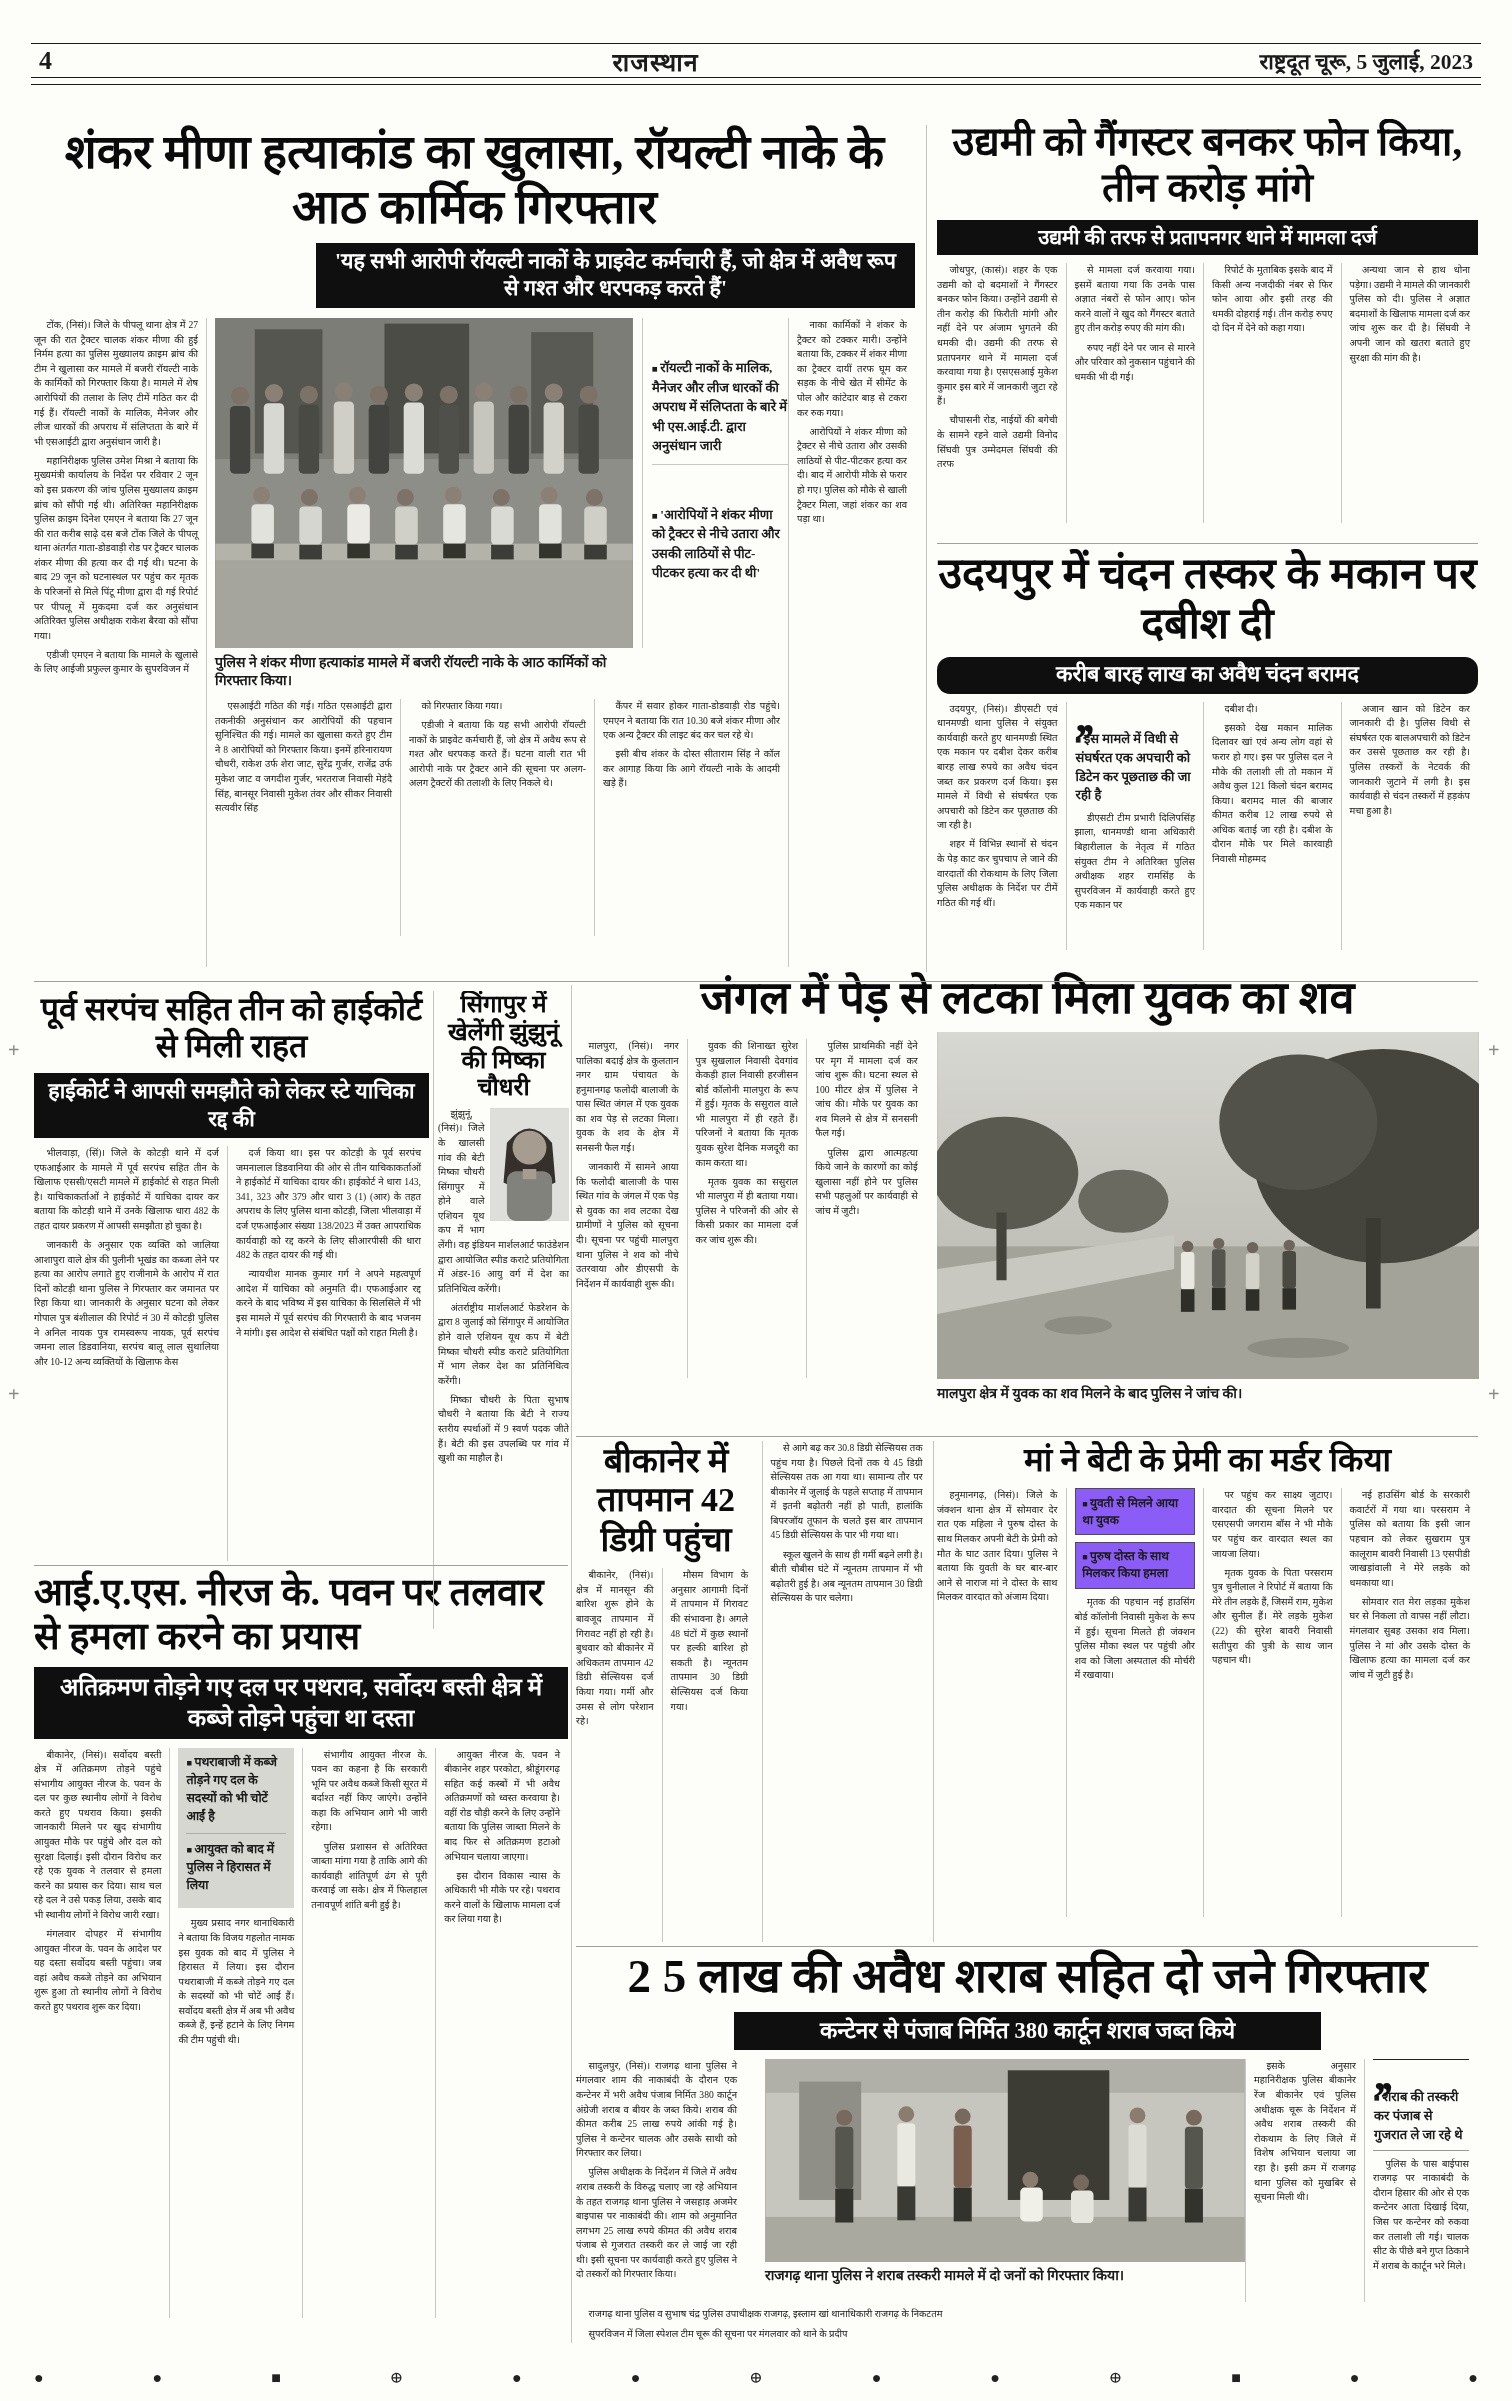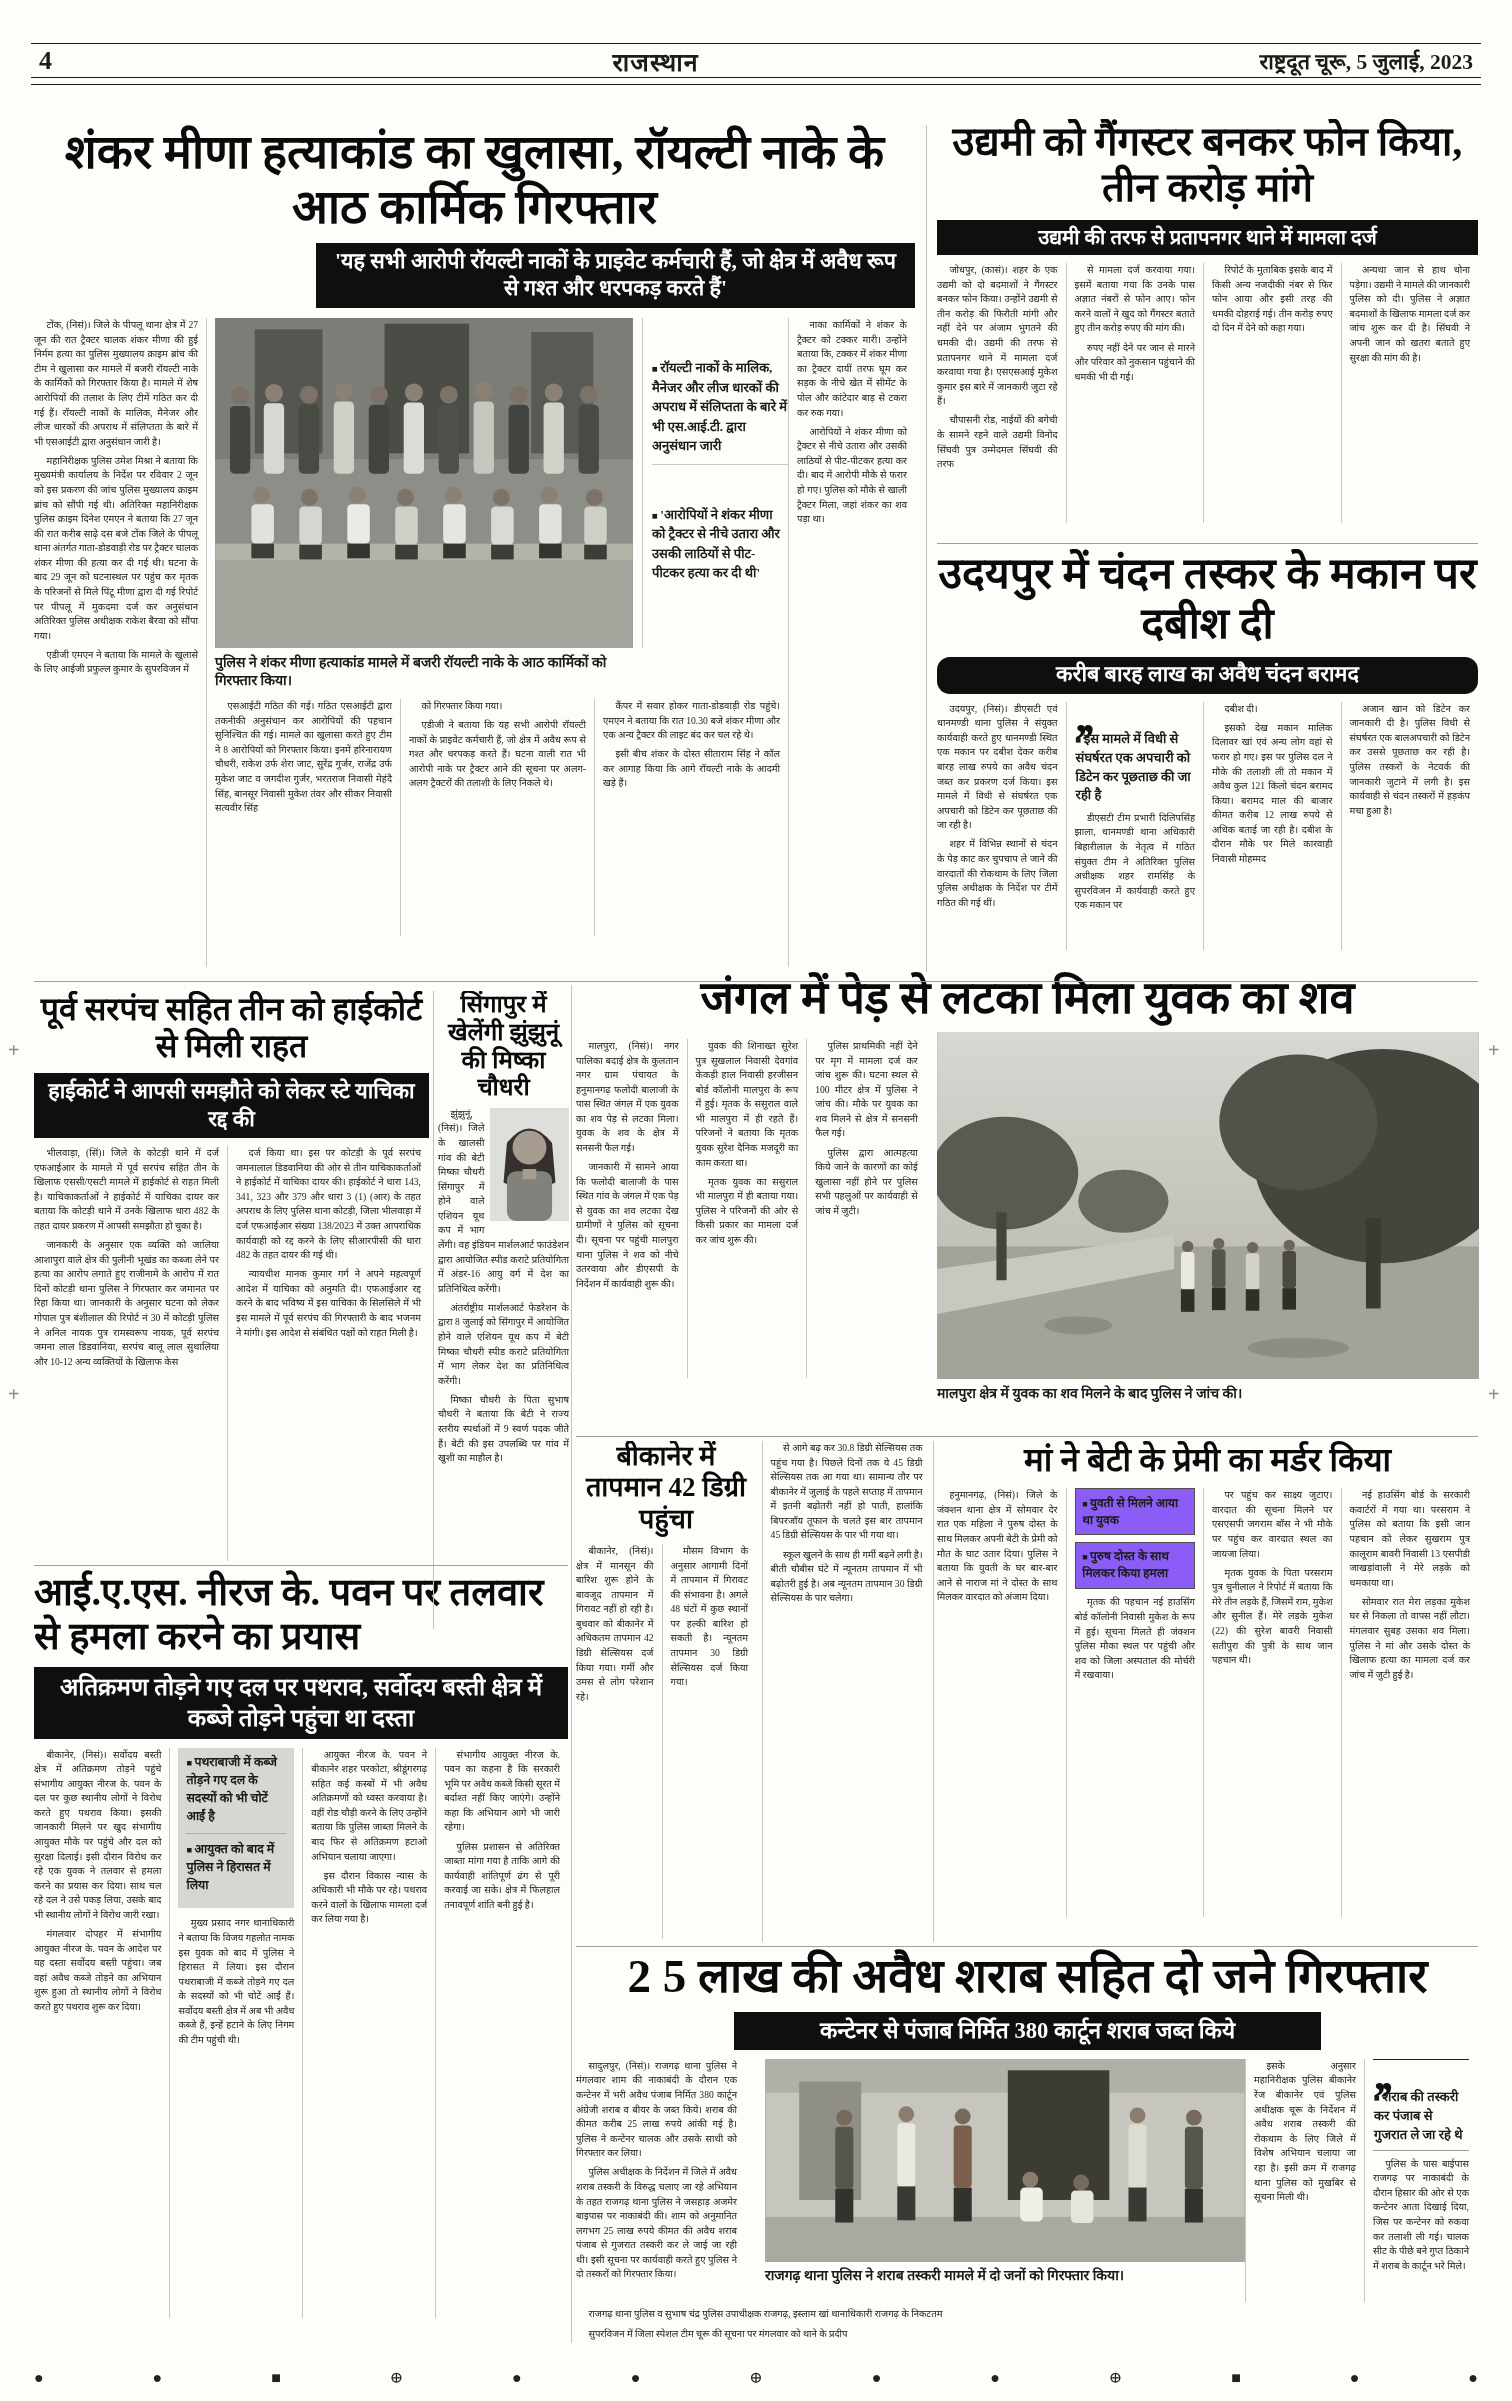--- a/index.html
+++ b/index.html
@@ -351,21 +351,21 @@
           </svg>
         </figure>
         <div class="caption">मालपुरा क्षेत्र में युवक का शव मिलने के बाद पुलिस ने जांच की।</div>
       </div>
     </div>
   </section>
 
   <section style="left:576px; top:1441px; width:355px; height:501px;">
     <div style="display:flex; height:100%;">
       <div style="width:180px;">
-        <div class="headline" style="font-size:27px;">बीकानेर में तापमान 42 डिग्री पहुंचा</div>
+        <div class="headline" style="font-size:34px;">बीकानेर में तापमान 42 डिग्री पहुंचा</div>
         <div class="cols" style="margin-top:9px; height:395px;">
           <div class="col" style="flex:1;">
               <p class="para">बीकानेर, (निसं)। क्षेत्र में मानसून की बारिश शुरू होने के बावजूद तापमान में गिरावट नहीं हो रही है। बुधवार को बीकानेर में अधिकतम तापमान 42 डिग्री सेल्सियस दर्ज किया गया। गर्मी और उमस से लोग परेशान रहे।</p>
             </div>
           <div class="col" style="flex:1;">
               <p class="para">मौसम विभाग के अनुसार आगामी दिनों में तापमान में गिरावट की संभावना है। अगले 48 घंटों में कुछ स्थानों पर हल्की बारिश हो सकती है। न्यूनतम तापमान 30 डिग्री सेल्सियस दर्ज किया गया।</p>
             </div>
         </div>
       </div>
       <div class="col" style="width:169px; margin-left:5.6px;">
@@ -412,26 +412,26 @@
       <div class="col" style="flex:1;">
         <div class="greybox">
             <p class="para">पथराबाजी में कब्जे तोड़ने गए दल के सदस्यों को भी चोटें आईं है</p>
             <p class="para">आयुक्त को बाद में पुलिस ने हिरासत में लिया</p>
           </div>
         <div>
             <p class="para">मुख्य प्रसाद नगर थानाधिकारी ने बताया कि विजय गहलोत नामक इस युवक को बाद में पुलिस ने हिरासत में लिया। इस दौरान पथराबाजी में कब्जे तोड़ने गए दल के सदस्यों को भी चोटें आईं हैं। सर्वोदय बस्ती क्षेत्र में अब भी अवैध कब्जे हैं, इन्हें हटाने के लिए निगम की टीम पहुंची थी।</p>
           </div>
       </div>
       <div class="col" style="flex:1;">
+          <p class="para">संभागीय आयुक्त नीरज के. पवन का कहना है कि सरकारी भूमि पर अवैध कब्जे किसी सूरत में बर्दाश्त नहीं किए जाएंगे। उन्होंने कहा कि अभियान आगे भी जारी रहेगा।</p>
+          <p class="para">पुलिस प्रशासन से अतिरिक्त जाब्ता मांगा गया है ताकि आगे की कार्यवाही शांतिपूर्ण ढंग से पूरी करवाई जा सके। क्षेत्र में फिलहाल तनावपूर्ण शांति बनी हुई है।</p>
+        </div>
+      <div class="col" style="flex:1;">
           <p class="para">आयुक्त नीरज के. पवन ने बीकानेर शहर परकोटा, श्रीडूंगरगढ़ सहित कई कस्बों में भी अवैध अतिक्रमणों को ध्वस्त करवाया है। वहीं रोड चौड़ी करने के लिए उन्होंने बताया कि पुलिस जाब्ता मिलने के बाद फिर से अतिक्रमण हटाओ अभियान चलाया जाएगा।</p>
           <p class="para">इस दौरान विकास न्यास के अधिकारी भी मौके पर रहे। पथराव करने वालों के खिलाफ मामला दर्ज कर लिया गया है।</p>
-        </div>
-      <div class="col" style="flex:1;">
-          <p class="para">संभागीय आयुक्त नीरज के. पवन का कहना है कि सरकारी भूमि पर अवैध कब्जे किसी सूरत में बर्दाश्त नहीं किए जाएंगे। उन्होंने कहा कि अभियान आगे भी जारी रहेगा।</p>
-          <p class="para">पुलिस प्रशासन से अतिरिक्त जाब्ता मांगा गया है ताकि आगे की कार्यवाही शांतिपूर्ण ढंग से पूरी करवाई जा सके। क्षेत्र में फिलहाल तनावपूर्ण शांति बनी हुई है।</p>
         </div>
     </div>
   </section>
 
   <section style="left:576px; top:1949px; width:903px; height:395px;">
     <div class="headline" style="font-size:47px;">2 5 लाख की अवैध शराब सहित दो जने गिरफ्तार</div>
     <div class="bar" style="width:587px; margin:8px auto 0 auto; font-size:22.6px; min-height:33px;">कन्टेनर से पंजाब निर्मित 380 कार्टून शराब जब्त किये</div>
     <div style="display:flex; margin-top:9px; height:243px;">
       <div class="col" style="width:169px;">
           <p class="para">सादुलपुर, (निसं)। राजगढ़ थाना पुलिस ने मंगलवार शाम की नाकाबंदी के दौरान एक कन्टेनर में भरी अवैध पंजाब निर्मित 380 कार्टून अंग्रेजी शराब व बीयर के जब्त किये। शराब की कीमत करीब 25 लाख रुपये आंकी गई है। पुलिस ने कन्टेनर चालक और उसके साथी को गिरफ्तार कर लिया।</p>

